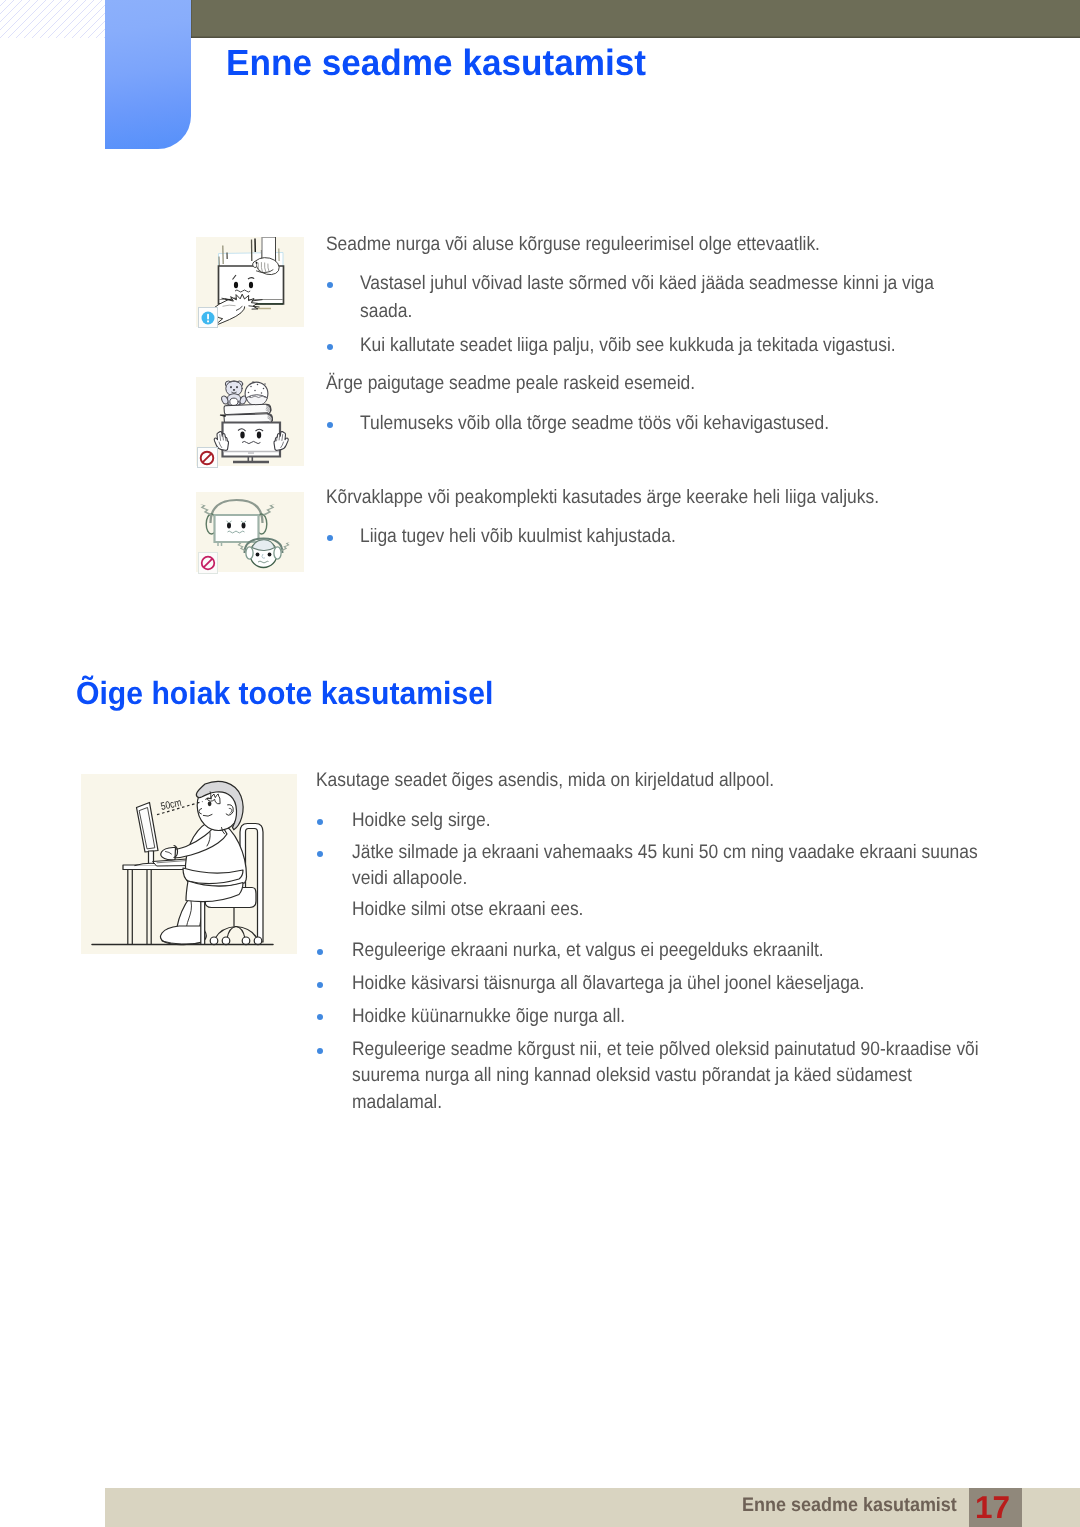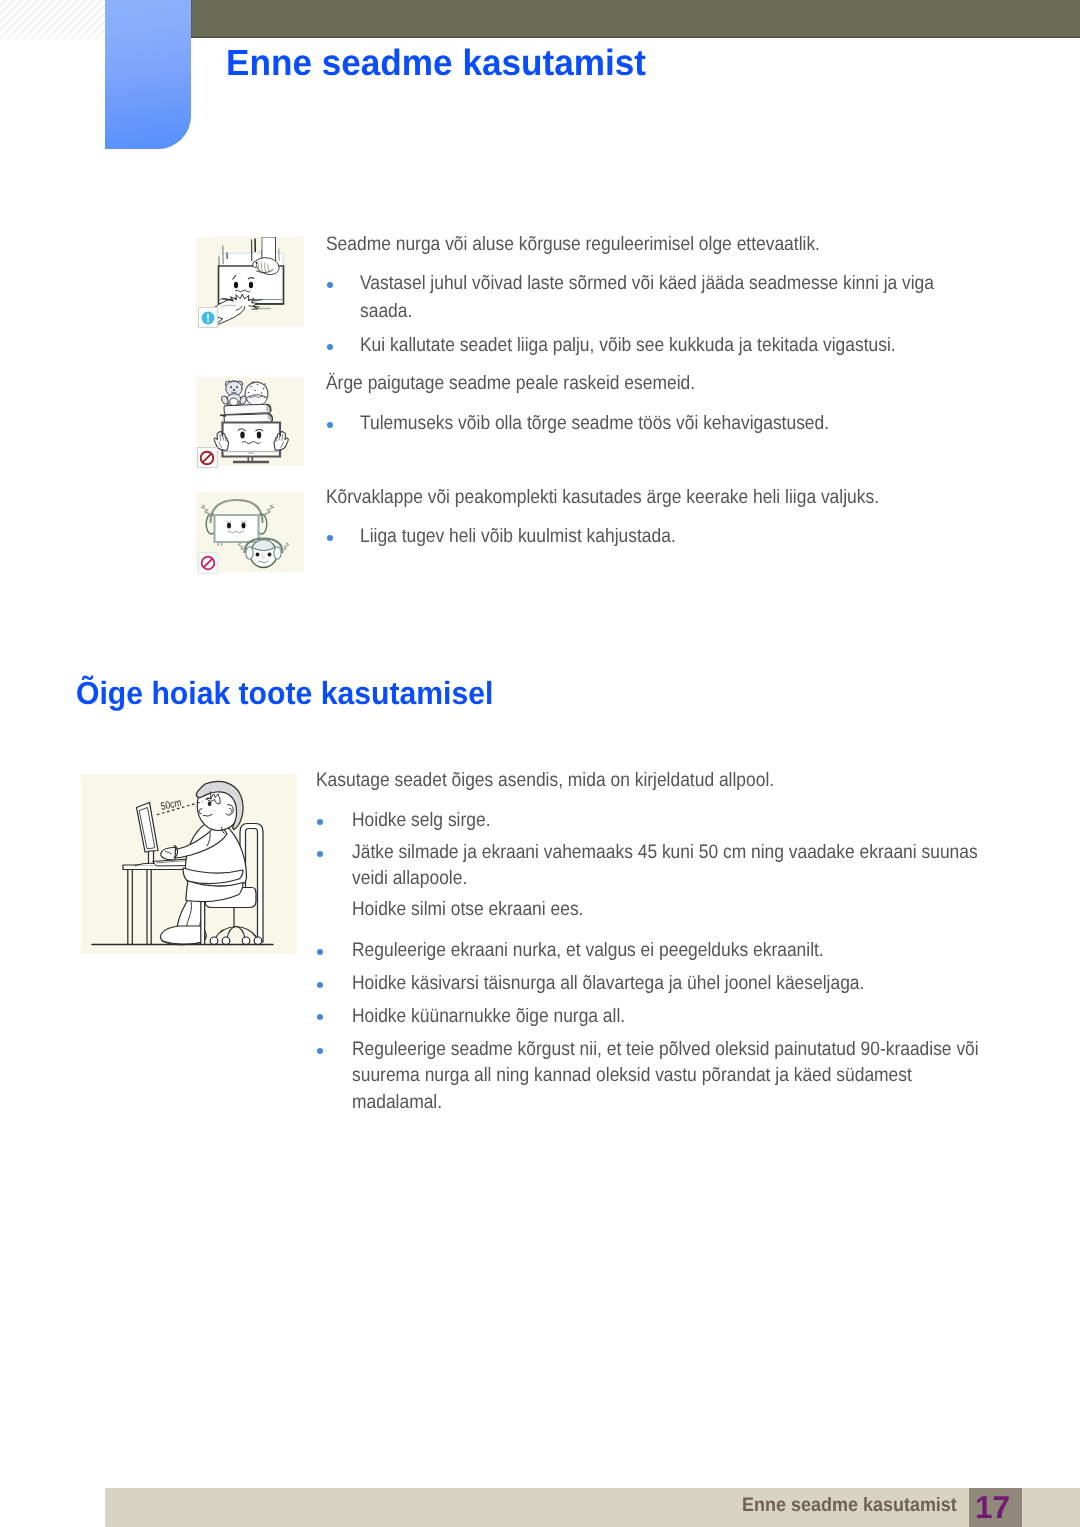--- a/index.html
+++ b/index.html
@@ -67,21 +67,21 @@
   .foot-label{
     position:absolute;left:741.5px;top:1496px;
     font-size:19.5px;font-weight:bold;color:#6e6156;white-space:nowrap;line-height:1;
     transform:scaleX(0.922);transform-origin:0 0;
   }
   .pagenum-box{
     position:absolute;left:969px;top:1488px;width:53px;height:39px;background:#90887b;
   }
   .pagenum{
     position:absolute;left:966px;top:1491.5px;width:53px;text-align:center;
-    font-size:31.5px;font-weight:bold;color:#701a75;line-height:1;
+    font-size:31.5px;font-weight:bold;color:#b91c1c;line-height:1;
   }
   .fig{position:absolute;background:#f9f6ea;}
   .fig svg{display:block;position:absolute;left:0;top:0;}
   .badge{position:absolute;background:#fdfdfd;border:1px solid #c9d4d9;}
 </style>
 </head>
 <body>
 
 <div class="page">
   <div class="hatch"></div>

